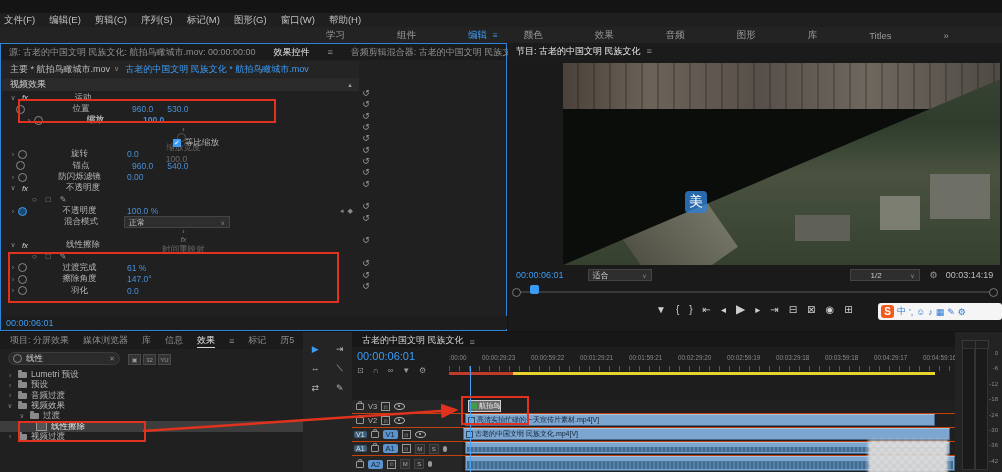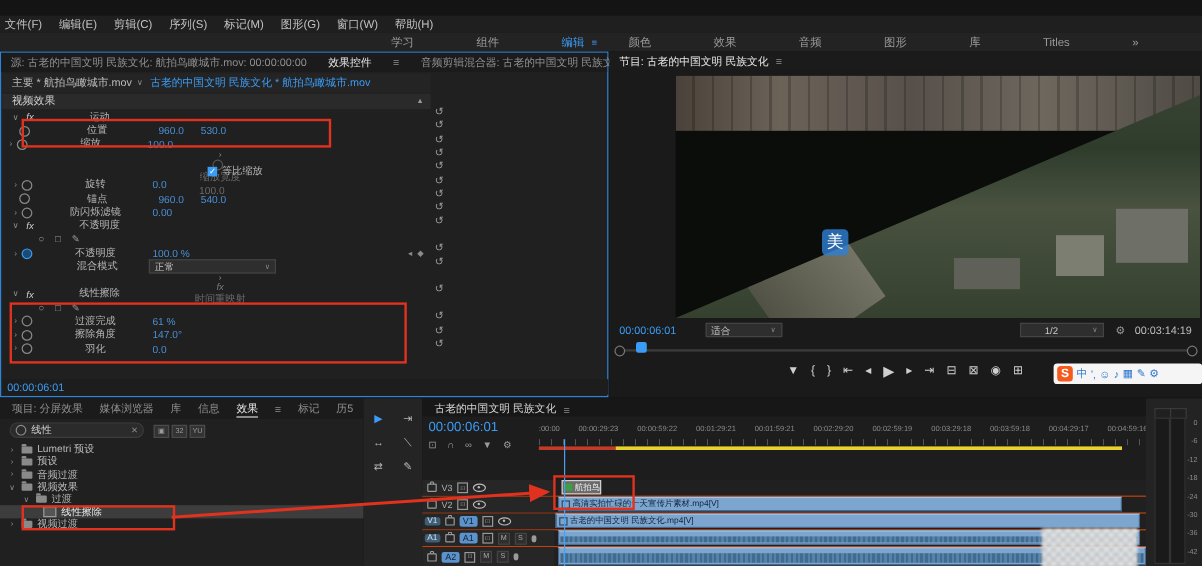--- a/index.html
+++ b/index.html
@@ -182,21 +182,21 @@
         <span class="chev">∨</span>
         <span class="fxb">fx</span>
         <span class="lbl">运动</span>
       </div>
       <div class="ecrow">
         <span class="sw"></span>
         <span class="lbl">位置</span>
         <span class="val">960.0</span>
         <span class="val">530.0</span>
       </div>
-      <div class="ecrow" style="padding-left:2px;">
+      <div class="ecrow" style="padding-left:22px;font-weight:bold;">
         <span class="chev">›</span>
         <span class="sw"></span>
         <span class="lbl" style="width:95px;">缩放</span>
         <span class="val">100.0</span>
       </div>
       <div class="ecrow dim" style="padding-left:6px;">
         <span class="chev">›</span>
         <span class="sw" style="border-color:#555;"></span>
         <span class="lbl" style="width:95px;">缩放宽度</span>
         <span class="val">100.0</span>

